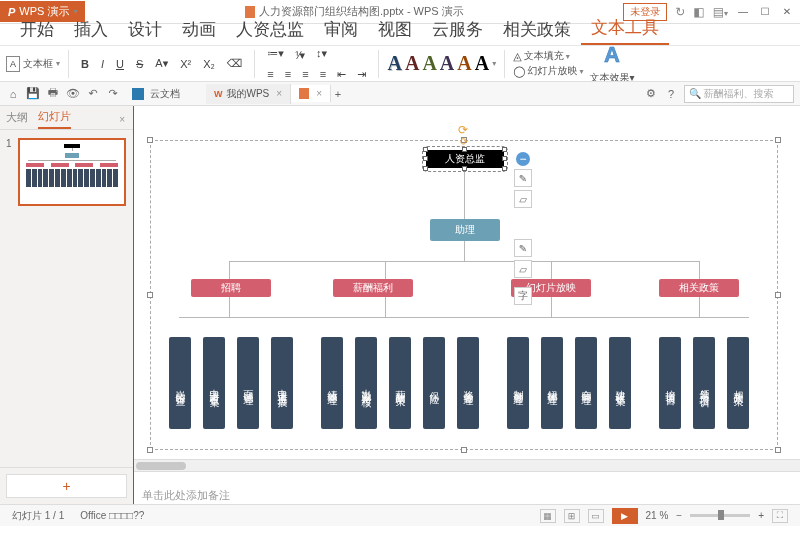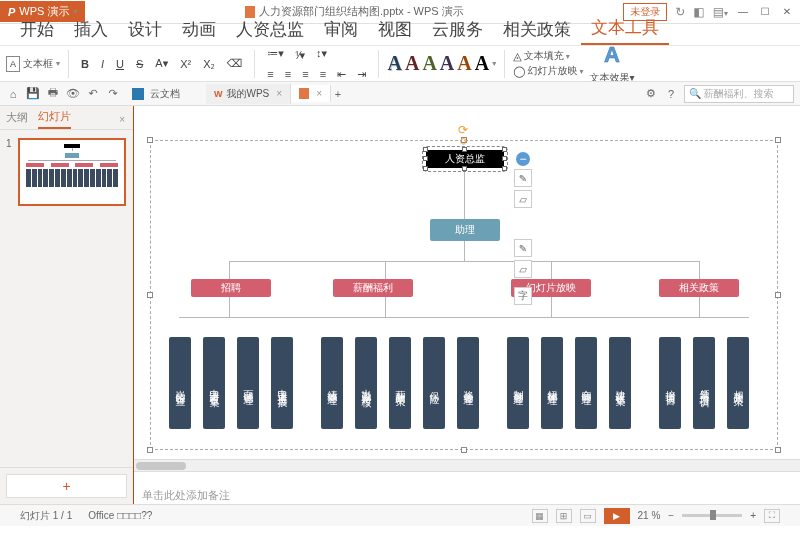--- a/index.html
+++ b/index.html
@@ -87,21 +87,21 @@
   .connector { position:absolute; background:#b8b8b8;}
   
   .float-tools { position:absolute; left:370px; top:40px; display:flex; flex-direction:column; gap:3px;}
   .float-tools .ft { width:18px; height:18px; background:#fff; border:1px solid #ccc; display:flex; align-items:center; justify-content:center; font-size:10px; color:#666;}
   .ft.minus { background:#5b9bd5; color:#fff; border-radius:50%; border:none; width:14px; height:14px; font-size:12px; line-height:1; margin-left:2px;}
   
   .notes { height: 22px; border-top: 1px solid #ddd; padding: 16px 8px; color: #999; font-size: 11px; background:#fff;}
   .hscroll { height:12px; background:#f0f0f0; border-top:1px solid #ddd; position:relative;}
   .hscroll-thumb { position:absolute; left:2px; top:2px; height:8px; width:50px; background:#c8c8c8; border-radius:4px;}
   
-  .statusbar { height: 22px; background: #f7f7f7; border-top: 1px solid #ddd; display: flex; align-items: center; padding: 0 20px; gap: 16px; font-size: 10px; color: #666; }
+  .statusbar { height: 22px; background: #f7f7f7; border-top: 1px solid #ddd; display: flex; align-items: center; padding: 0 12px; gap: 16px; font-size: 10px; color: #666; }
   .statusbar .right { margin-left: auto; display: flex; align-items: center; gap: 8px; }
   .play-btn { width: 26px; height: 16px; background: #d25f2b; color: #fff; display: flex; align-items: center; justify-content: center; font-size: 9px;}
   .view-btn { width:16px; height:14px; border:1px solid #ccc; display:inline-flex; align-items:center; justify-content:center; color:#888; font-size:9px;}
   .zoom-slider { width: 60px; height: 3px; background: #ccc; position: relative; }
   .zoom-slider .zthumb { width: 6px; height: 10px; background: #888; position: absolute; top: -4px; left: 28px; }
 </style>
 </head>
 <body>
 
 <div class="titlebar">

